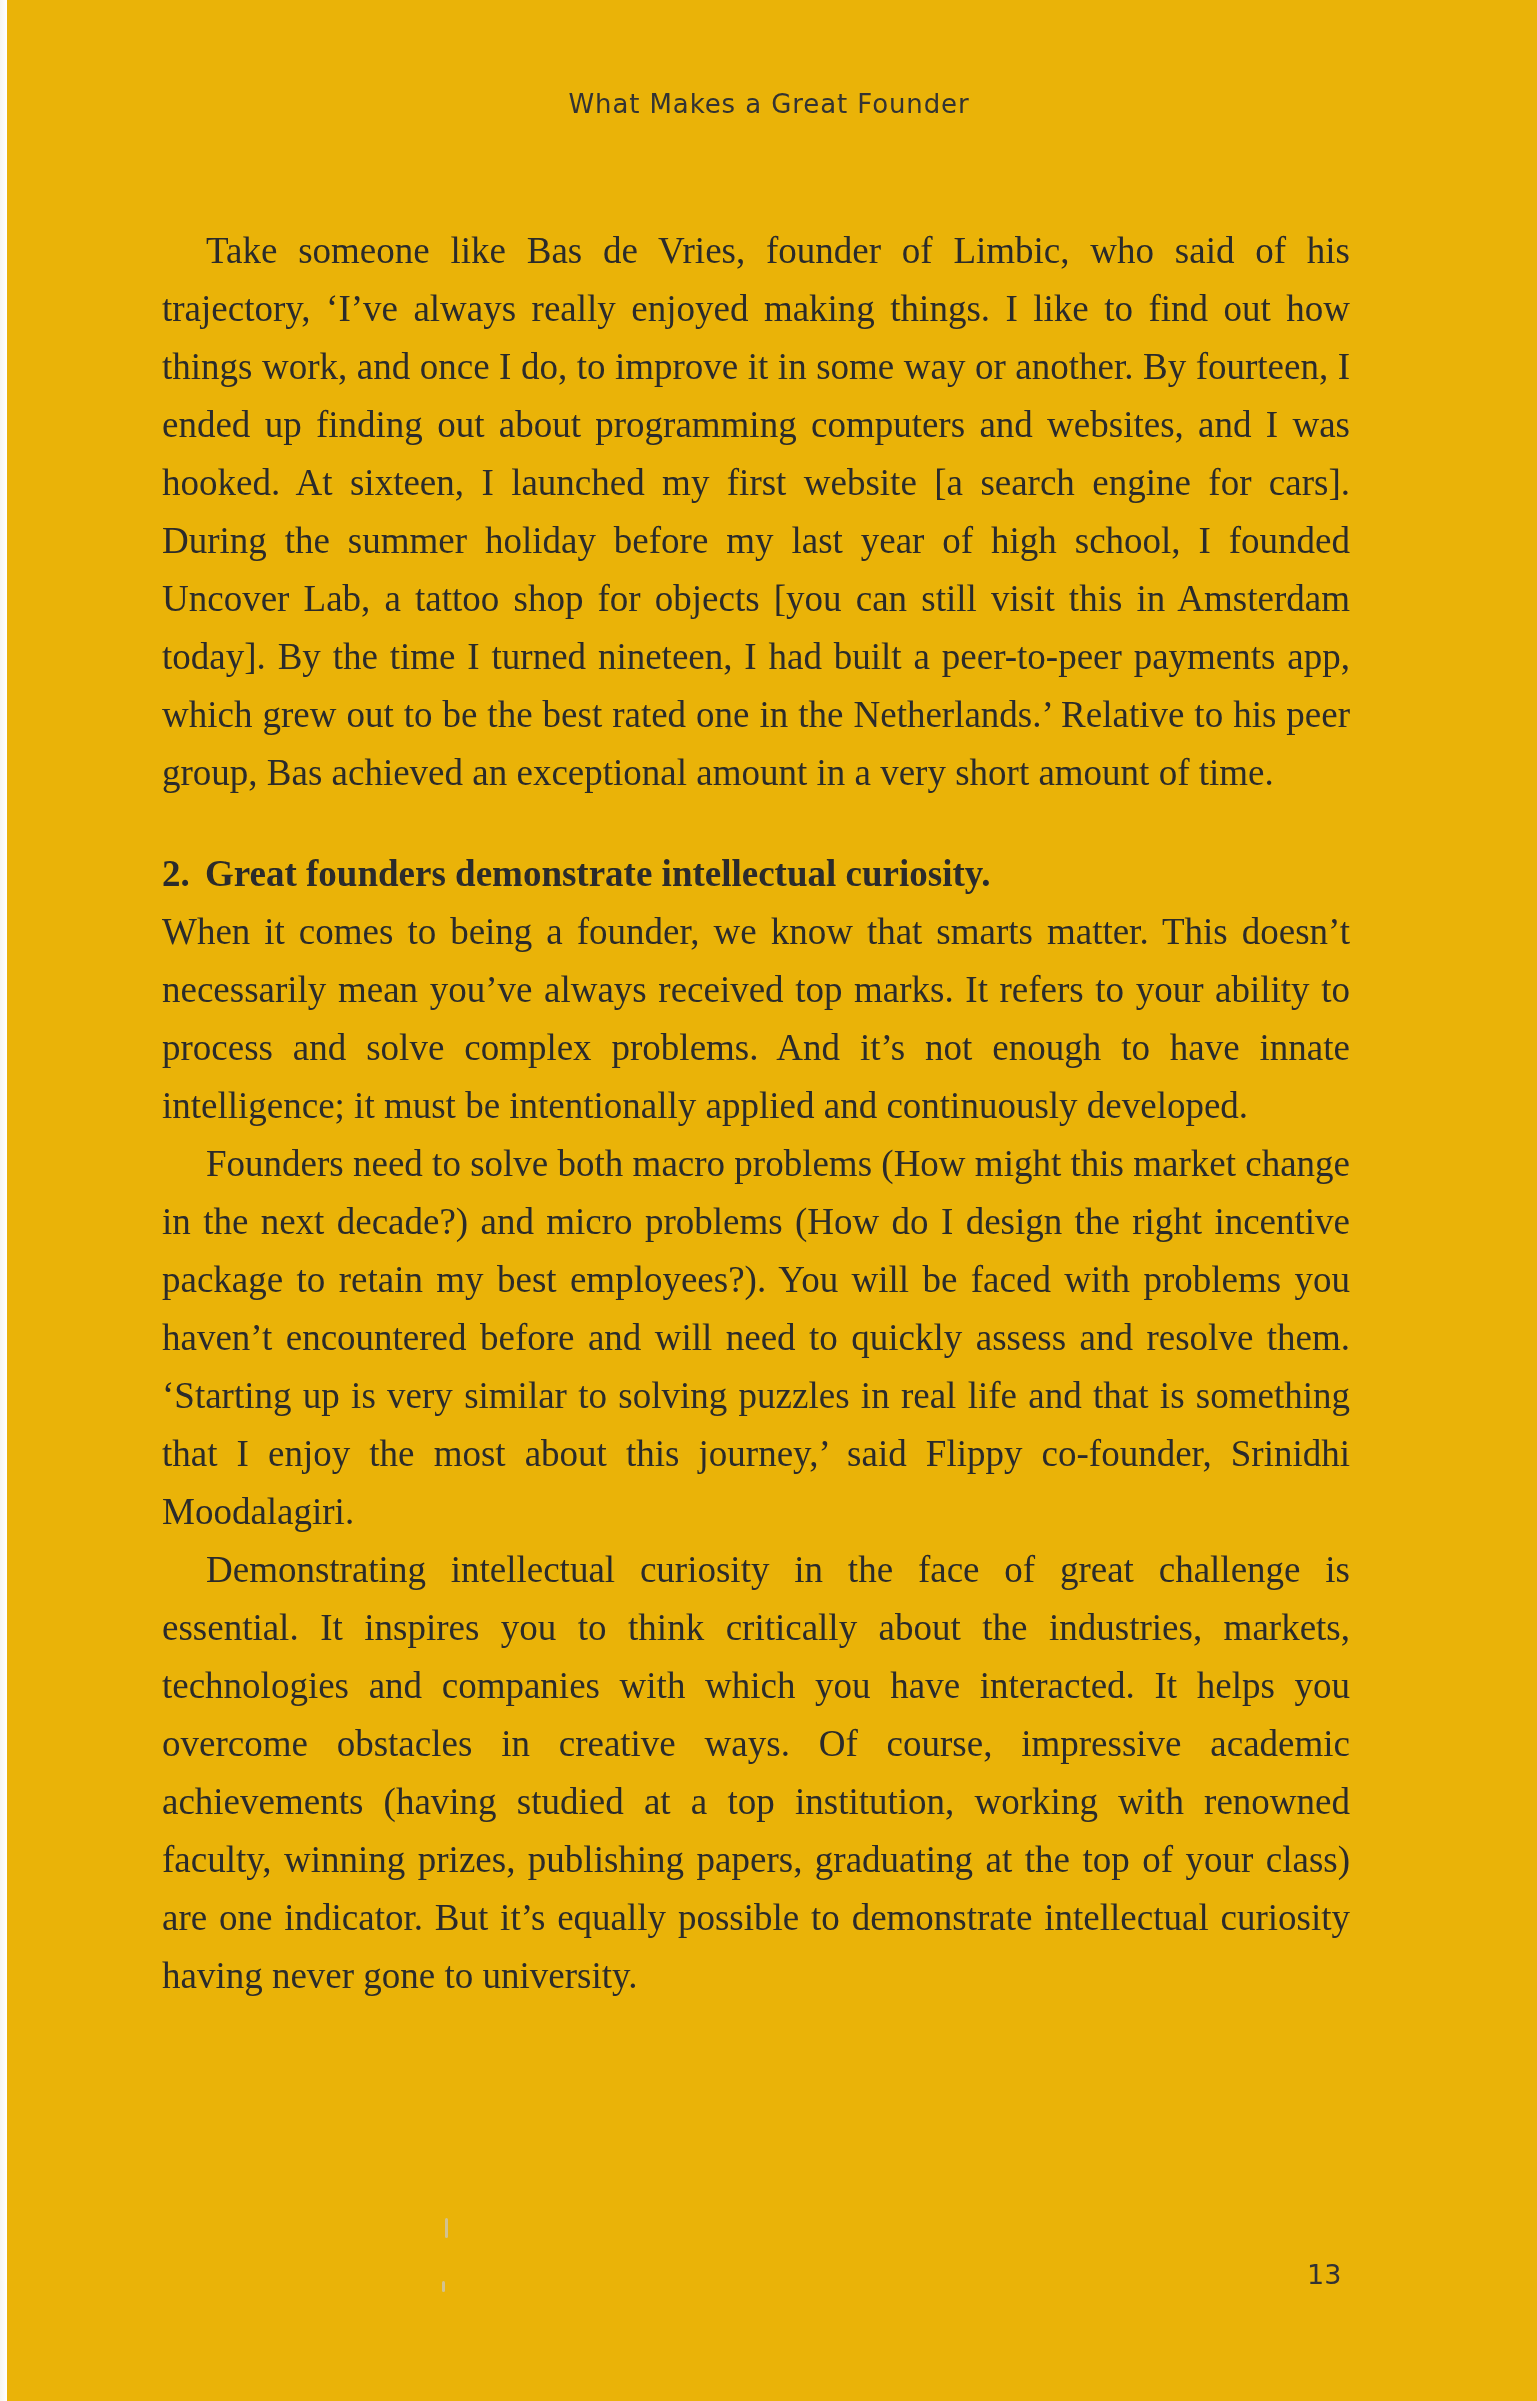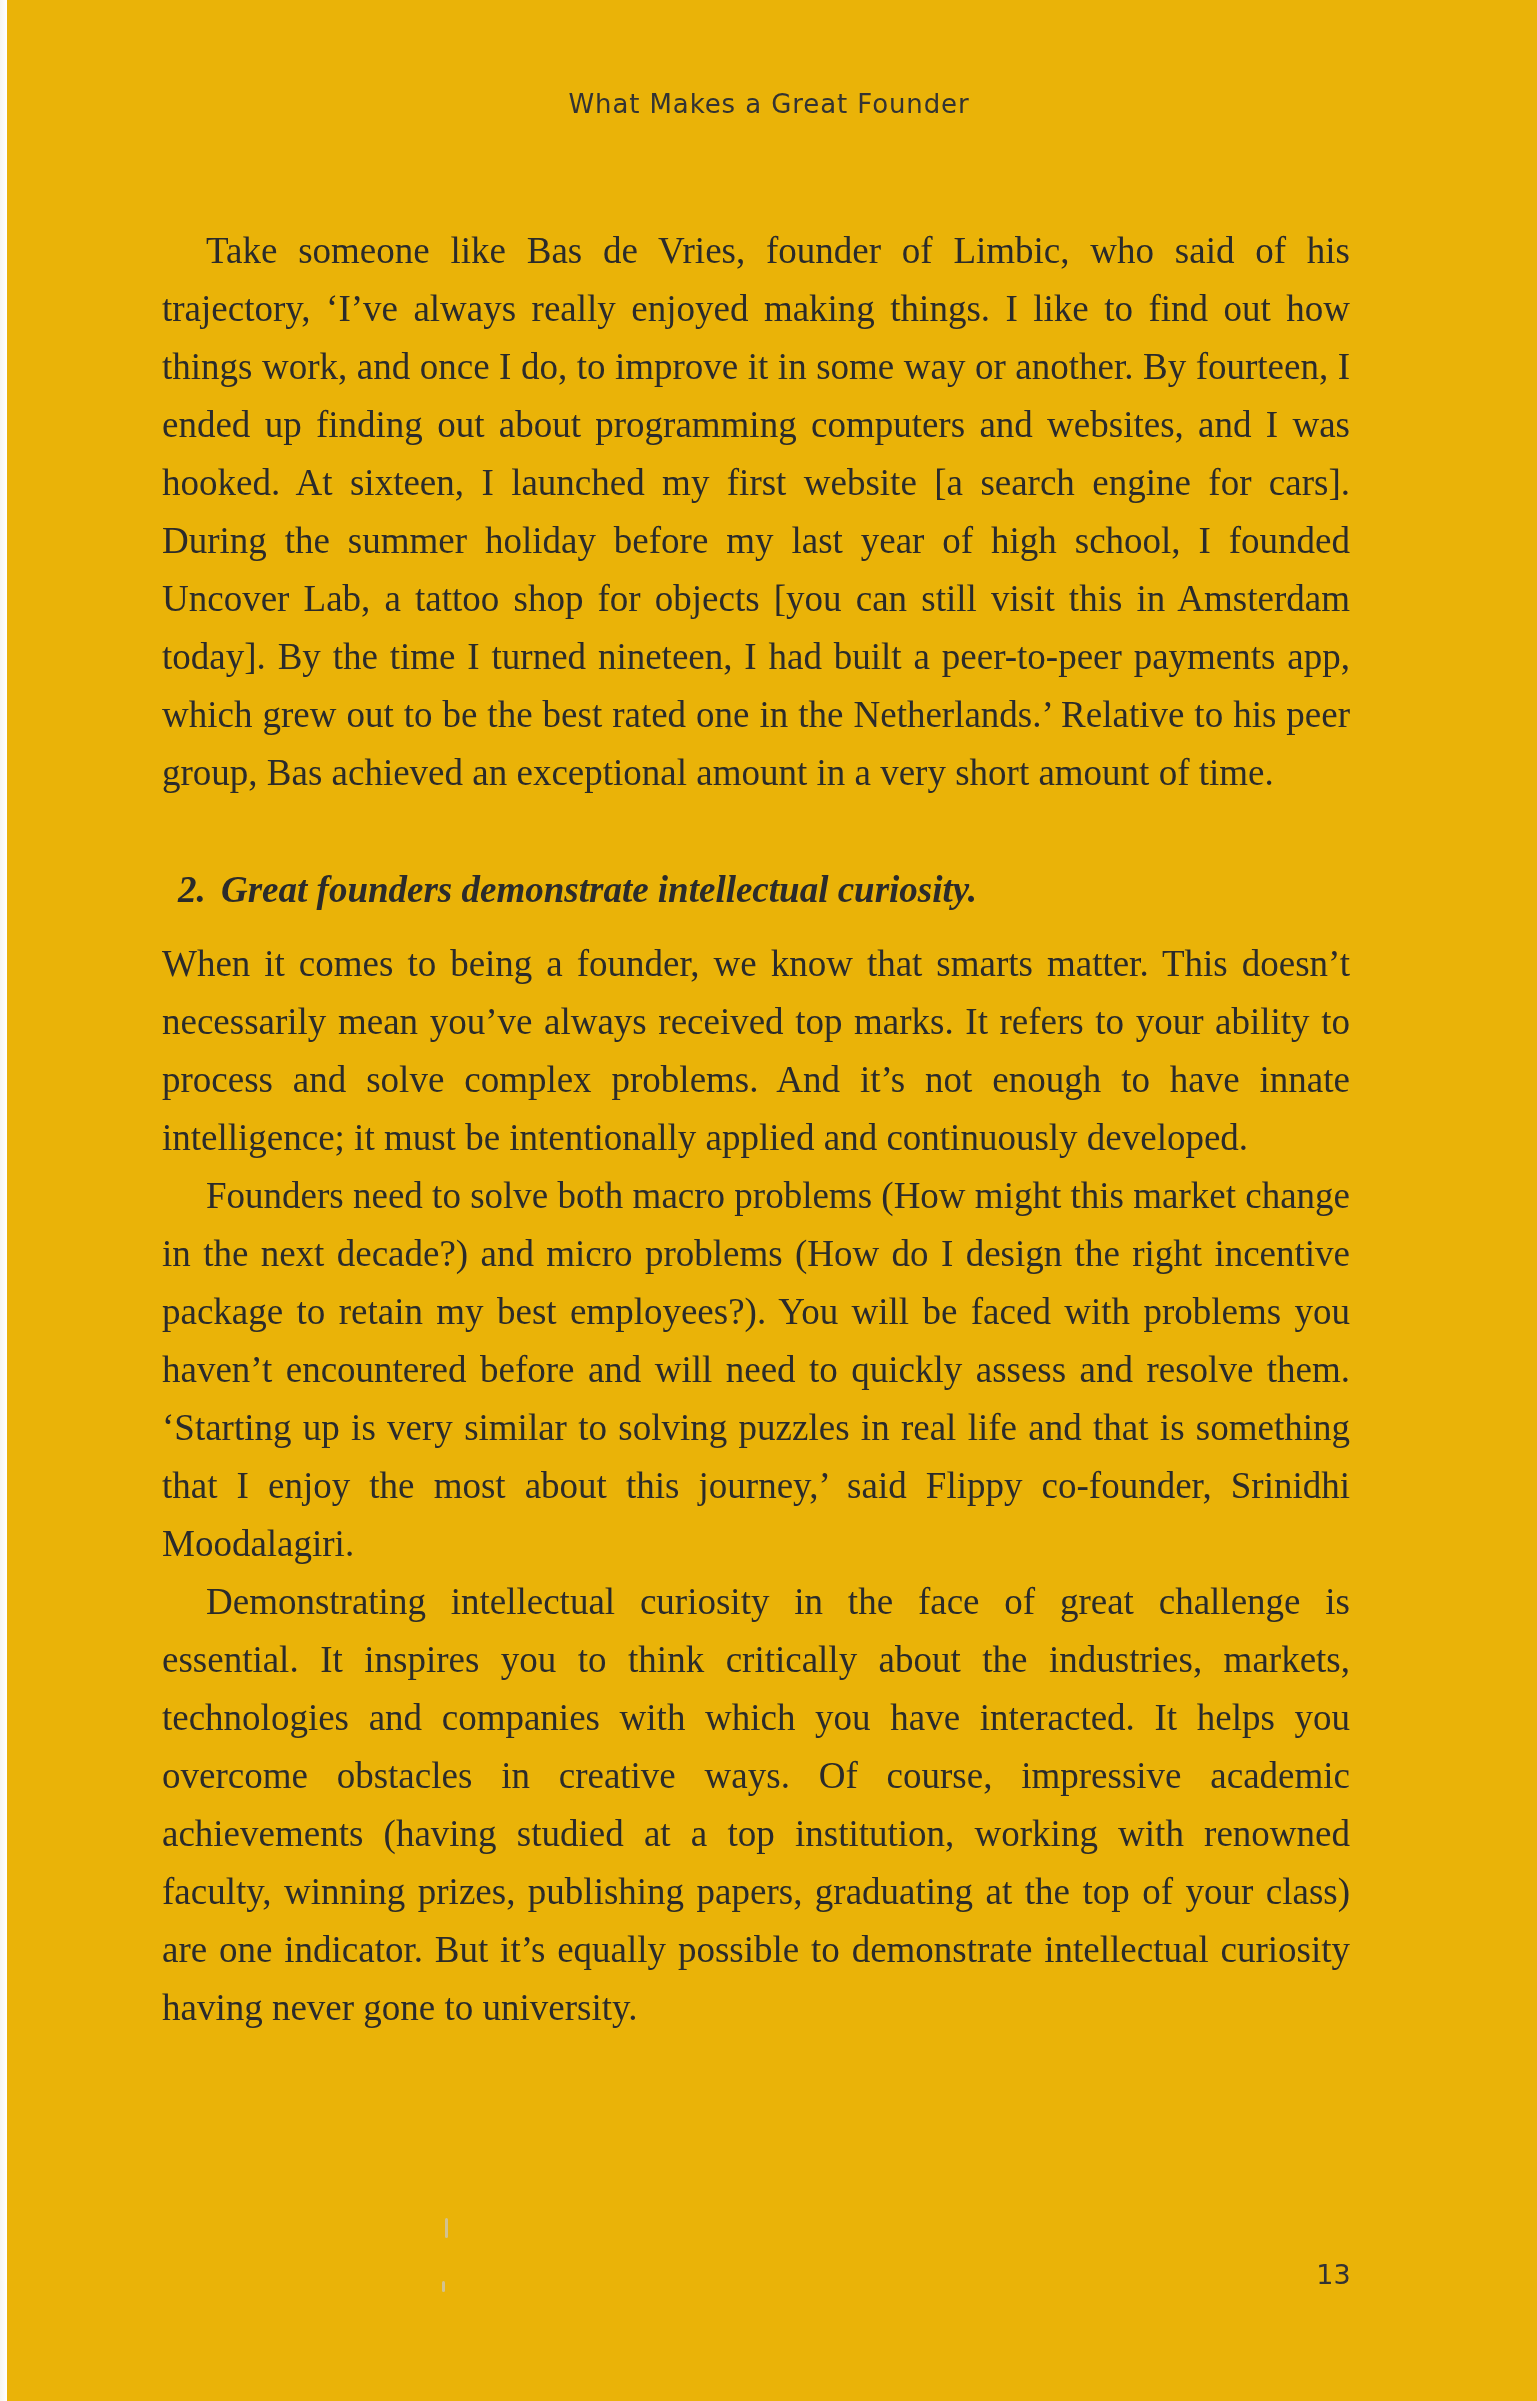--- a/index.html
+++ b/index.html
@@ -54,35 +54,34 @@
       margin: 0;
       text-indent: 0;
     }
     .para.indent {
       text-indent: 44px;
     }
     .section-gap {
       height: 43px;
     }
     .heading {
-      margin: 16px;
+      margin: 0;
       font-weight: bold;
       text-align: left;
-      font-style: italic;
     }
     .heading .num {
       display: inline-block;
       width: 43px;
     }
     .page-number {
       position: absolute;
       left: 1307px;
       top: 2259px;
       width: 53px;
-      text-align: center;
+      text-align: left;
       font-family: "DejaVu Sans", sans-serif;
       font-size: 27px;
       color: #333;
     }
     .smudge {
       position: absolute;
       width: 2.7px;
       background: #c9c9c9;
       border-radius: 1.8px;
       opacity: 0.7;

